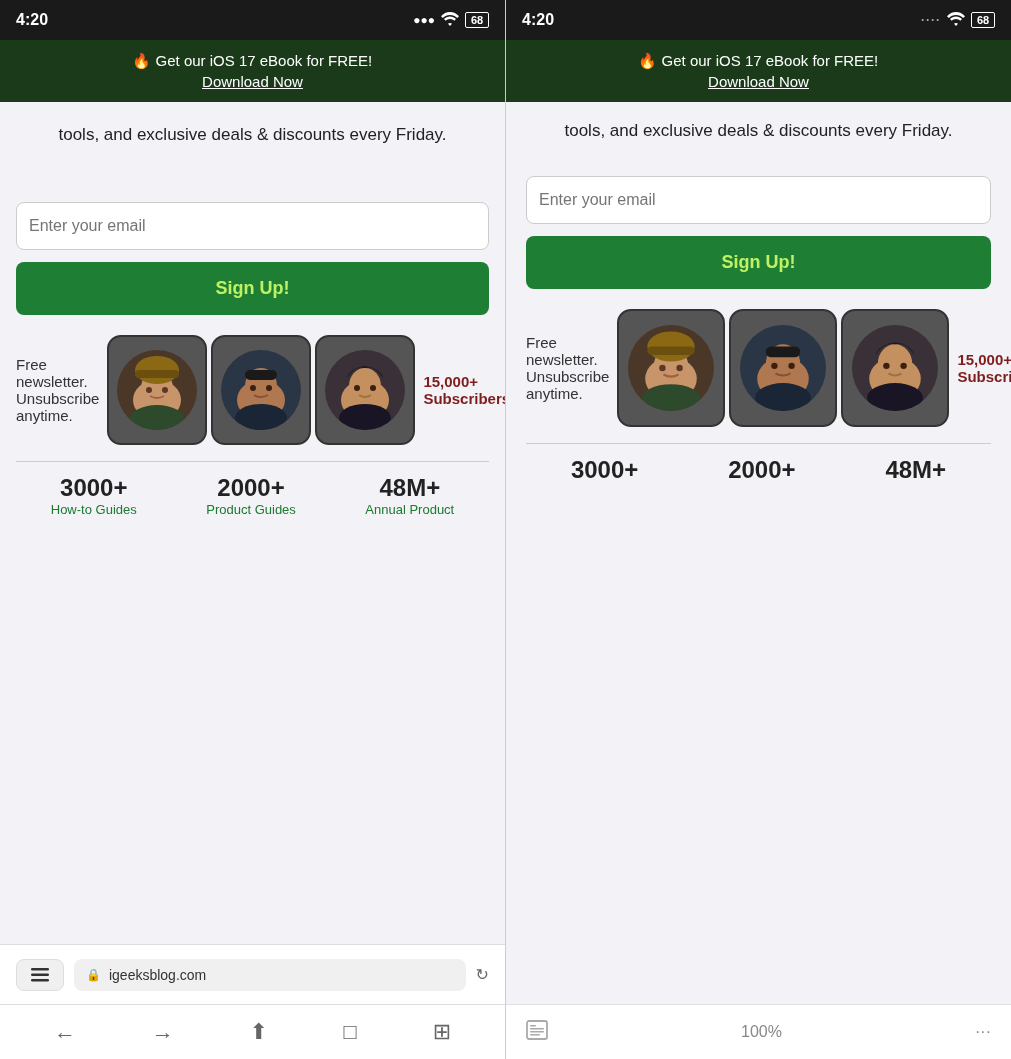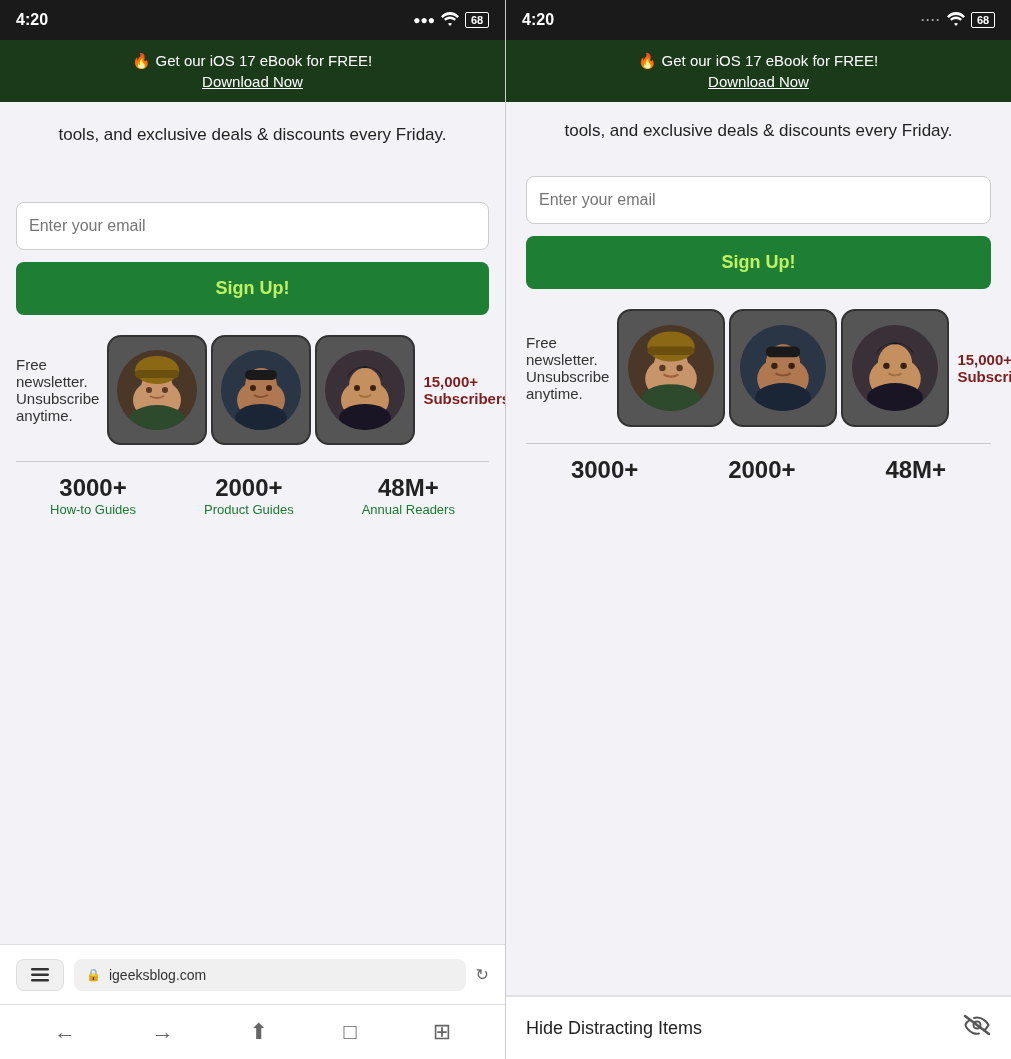--- a/index.html
+++ b/index.html
@@ -455,21 +455,21 @@
       <div class="stat-item">
         <div class="stat-number">3000+</div>
         <div class="stat-label">How-to Guides</div>
       </div>
       <div class="stat-item">
         <div class="stat-number">2000+</div>
         <div class="stat-label">Product Guides</div>
       </div>
       <div class="stat-item">
         <div class="stat-number">48M+</div>
-        <div class="stat-label">Annual Readers</div>
+        <div class="stat-label">Annual Product</div>
       </div>
     </div>
   </div>
 
   <div class="browser-bar">
     <button class="browser-btn">
       <svg width="18" height="14" viewBox="0 0 18 14">
         <rect y="0" width="18" height="2.5" rx="1.2" fill="#333"></rect>
         <rect y="5.5" width="18" height="2.5" rx="1.2" fill="#333"></rect>
         <rect y="11" width="18" height="2.5" rx="1.2" fill="#333"></rect>
@@ -581,25 +581,27 @@
       </div>
       <div class="stat-item">
         <div class="stat-number">2000+</div>
       </div>
       <div class="stat-item">
         <div class="stat-number">48M+</div>
       </div>
     </div>
   </div>
 
-  <div class="hide-panel">
-    <span class="hide-panel-text">Hide Distracting Items</span>
-    <span class="hide-icon">
-      <svg width="28" height="22" viewBox="0 0 28 22" fill="none">
-        <path d="M2 2L26 20" stroke="#555" stroke-width="2.5" stroke-linecap="round"></path>
-        <path d="M6 6.5C4 8 2.5 10 2.5 11C2.5 12.5 5.5 17 10 19C12 19.8 14 20 16 19.5" stroke="#555" stroke-width="2" fill="none" stroke-linecap="round"></path>
-        <path d="M11 4C12 3.7 13 3.5 14 3.5C19.5 3.5 24 8 25.5 11C25 12 23.5 14.5 21 16.5" stroke="#555" stroke-width="2" fill="none" stroke-linecap="round"></path>
-        <circle cx="14" cy="11" r="3.5" stroke="#555" stroke-width="2" fill="none"></circle>
+
+  <div class="right-bottom-bar">
+    <span class="reader-btn">
+      <svg width="22" height="20" viewBox="0 0 22 20" fill="none">
+        <rect x="1" y="1" width="20" height="18" rx="2" stroke="#aaa" stroke-width="1.8" fill="none"></rect>
+        <rect x="4" y="5" width="6" height="1.5" rx="0.7" fill="#aaa"></rect>
+        <rect x="4" y="8" width="14" height="1.5" rx="0.7" fill="#aaa"></rect>
+        <rect x="4" y="11" width="14" height="1.5" rx="0.7" fill="#aaa"></rect>
+        <rect x="4" y="14" width="10" height="1.5" rx="0.7" fill="#aaa"></rect>
       </svg>
     </span>
-  </div>
-
+    <span class="zoom-text">100%</span>
+    <span class="more-btn">···</span>
+  </div>
 </div>
 
 </body></html>

